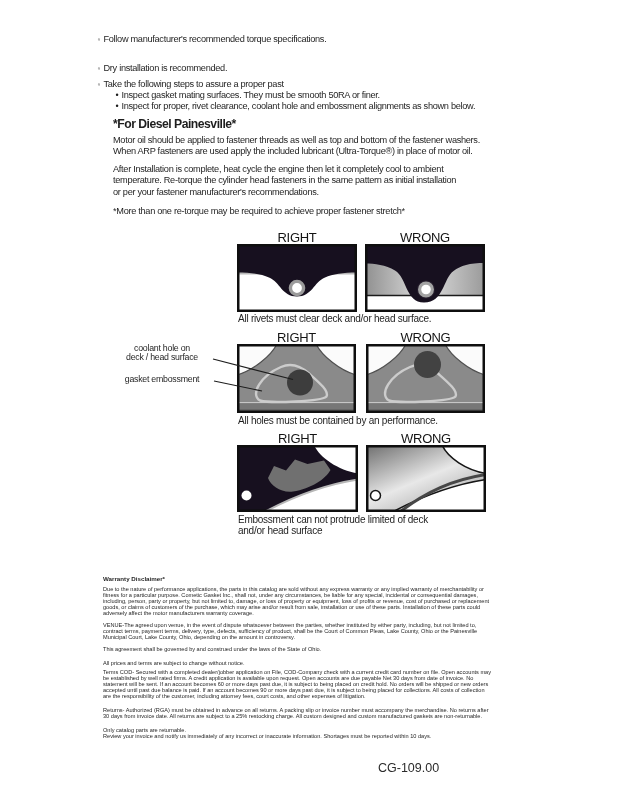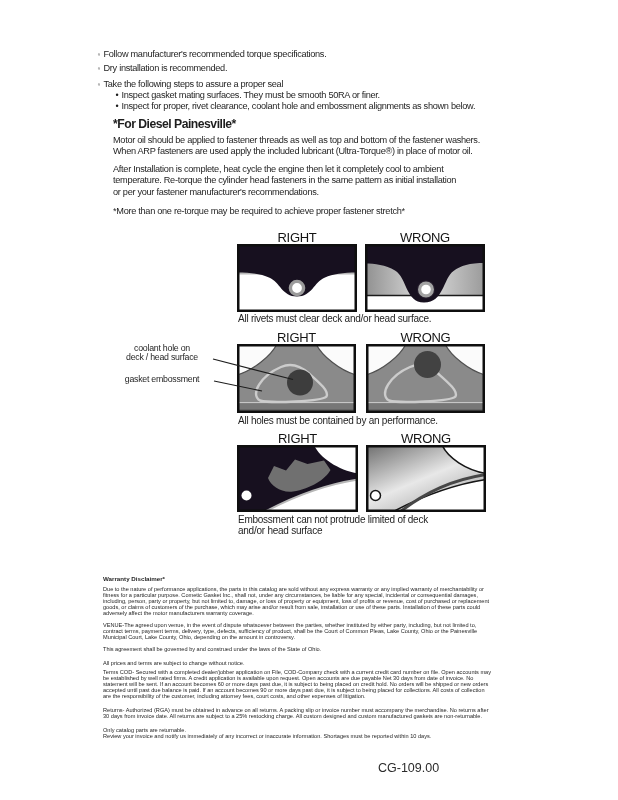--- a/index.html
+++ b/index.html
@@ -22,28 +22,28 @@
   .pagenum{font-size:12.5px;color:#2b2b2b;white-space:nowrap;}
   section.layer{position:absolute;left:0;top:0;width:618px;height:0;overflow:visible;}
 </style>
 </head>
 <body>
 
 <div class="page">
 
 
   <section class="layer">
-    <div class="abs bullet" style="left:97.5px;top:49px">
+    <div class="abs bullet" style="left:97.5px;top:34px">
       <span class="marker">◦</span><span>Follow manufacturer's recommended torque specifications.</span>
     </div>
     <div class="abs bullet" style="left:97.5px;top:62.5px">
       <span class="marker">◦</span><span>Dry installation is recommended.</span>
     </div>
     <div class="abs bullet" style="left:97.5px;top:78.5px">
-      <span class="marker">◦</span><span>Take the following steps to assure a proper seal</span>
+      <span class="marker">◦</span><span>Take the following steps to assure a proper past</span>
     </div>
     <div class="abs bullet" style="left:115.5px;top:89.5px">
       <span class="submarker">•</span><span>Inspect gasket mating surfaces.  They must be smooth 50RA or finer.</span>
     </div>
     <div class="abs bullet" style="left:115.5px;top:100.5px">
       <span class="submarker">•</span><span>Inspect for proper, rivet clearance, coolant hole and embossment alignments as shown below.</span>
     </div>
   </section>
 
   <section class="layer">

